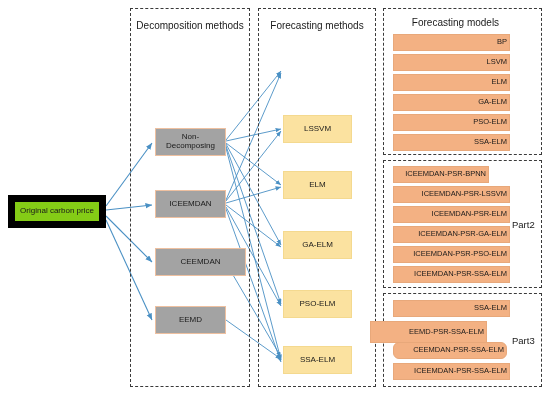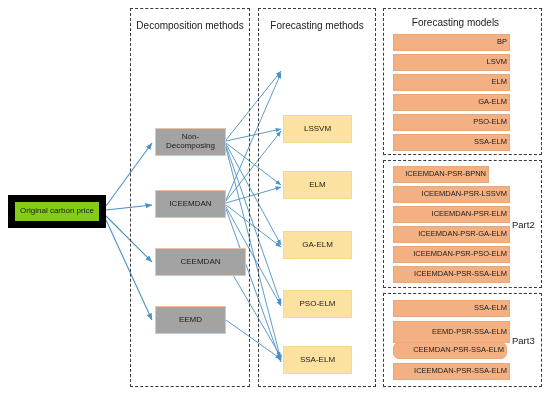--- a/index.html
+++ b/index.html
@@ -197,21 +197,21 @@
   <div class="node node-model" style="left:393px; top:266px; width:117px; height:17px;">
     <span>ICEEMDAN-PSR-SSA-ELM</span>
   </div>
 
   <div class="panel" style="left:383px; top:293px; width:159px; height:94px;"></div>
   <div class="part-label" style="left:512px; top:335px;">Part3</div>
 
   <div class="node node-model" style="left:393px; top:300px; width:117px; height:17px;">
     <span>SSA-ELM</span>
   </div>
-  <div class="node node-model" style="left:393px; top:321px; width:117px; height:22px;">
+  <div class="node node-model" style="left:370px; top:321px; width:117px; height:22px;">
     <span>EEMD-PSR-SSA-ELM</span>
   </div>
   <div class="node node-model" style="left:393px; top:342px; width:114px; height:17px;border-radius:6px;">
     <span>CEEMDAN-PSR-SSA-ELM</span>
   </div>
   <div class="node node-model" style="left:393px; top:363px; width:117px; height:17px;">
     <span>ICEEMDAN-PSR-SSA-ELM</span>
   </div>
 
 </div>

